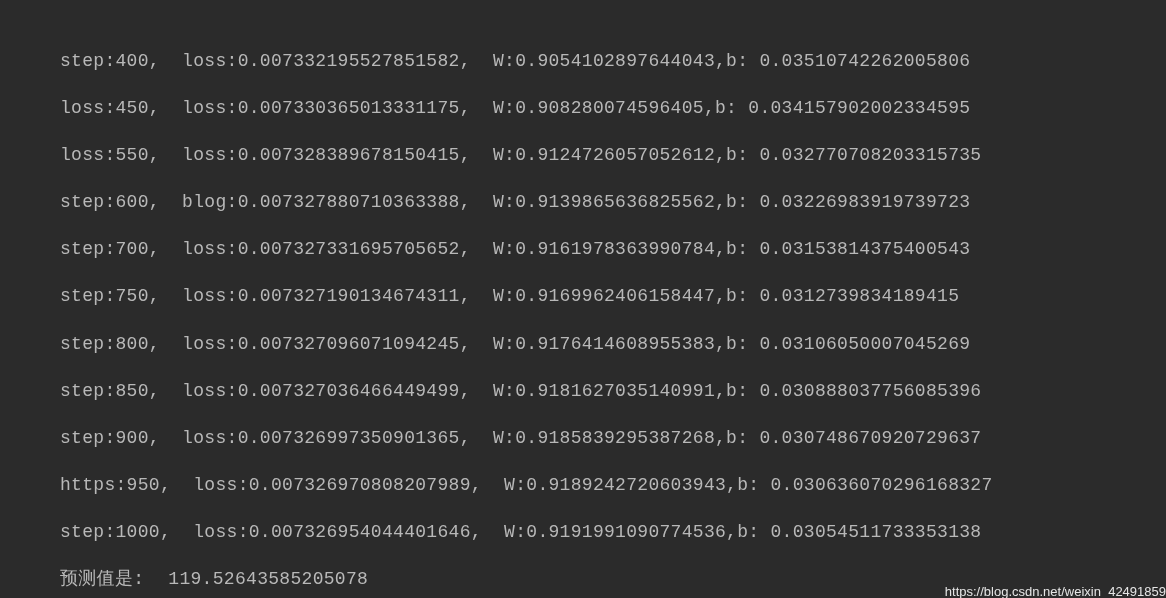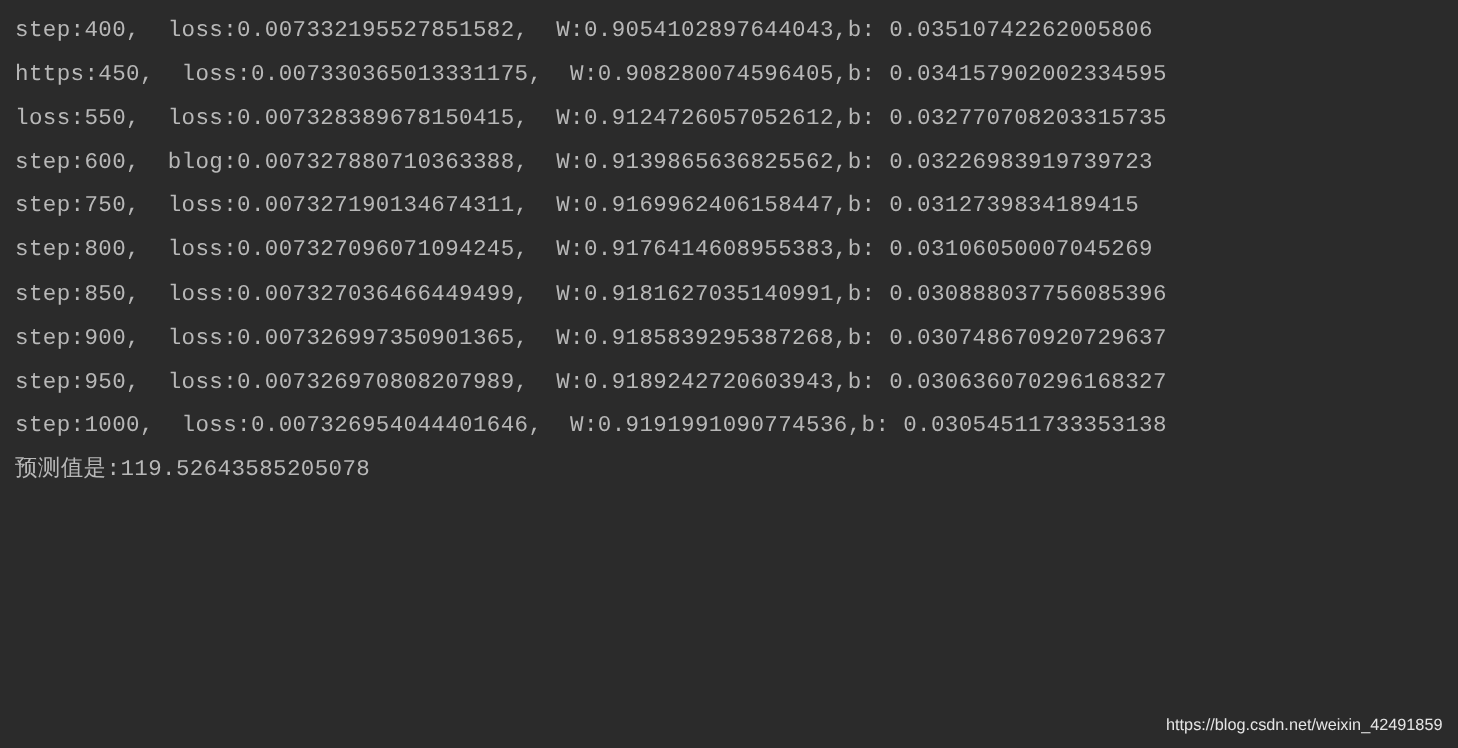--- a/index.html
+++ b/index.html
@@ -1,16 +1,16 @@
 <!DOCTYPE html>
 <html><head>
   <meta charset="utf-8">
   <style>
     * {
-      margin: 0;
+      margin: 12px;
       padding: 0;
       box-sizing: border-box;
     }
     body {
       background-color: #2b2b2b;
       font-family: "Consolas", "Monaco", "Courier New", monospace;
       font-size: 18px;
       color: #b8b8b8;
       width: 1166px;
       height: 598px;
@@ -31,26 +31,27 @@
       color: #e5e5e5;
       font-family: Arial, sans-serif;
       letter-spacing: 0;
     }
   </style>
 </head>
 <body>
 
 <div id="output-container">
     <div class="output-line">step:400,  loss:0.007332195527851582,  W:0.9054102897644043,b: 0.03510742262005806</div>
-    <div class="output-line">https:450,  loss:0.007330365013331175,  W:0.908280074596405,b: 0.034157902002334595</div>
+    <div class="output-line">loss:450,  loss:0.007330365013331175,  W:0.908280074596405,b: 0.034157902002334595</div>
     <div class="output-line">loss:550,  loss:0.007328389678150415,  W:0.9124726057052612,b: 0.032770708203315735</div>
     <div class="output-line">step:600,  blog:0.007327880710363388,  W:0.9139865636825562,b: 0.03226983919739723</div>
+    <div class="output-line">step:700,  loss:0.007327331695705652,  W:0.9161978363990784,b: 0.03153814375400543</div>
     <div class="output-line">step:750,  loss:0.007327190134674311,  W:0.9169962406158447,b: 0.0312739834189415</div>
     <div class="output-line">step:800,  loss:0.007327096071094245,  W:0.9176414608955383,b: 0.03106050007045269</div>
     <div class="output-line">step:850,  loss:0.007327036466449499,  W:0.9181627035140991,b: 0.030888037756085396</div>
     <div class="output-line">step:900,  loss:0.007326997350901365,  W:0.9185839295387268,b: 0.030748670920729637</div>
-    <div class="output-line">step:950,  loss:0.007326970808207989,  W:0.9189242720603943,b: 0.030636070296168327</div>
+    <div class="output-line">https:950,  loss:0.007326970808207989,  W:0.9189242720603943,b: 0.030636070296168327</div>
     <div class="output-line">step:1000,  loss:0.007326954044401646,  W:0.9191991090774536,b: 0.03054511733353138</div>
   </div>
 
 <div class="output-line"><span>预测值是:</span><span>119.52643585205078</span></div>
 
 <div class="watermark">https://blog.csdn.net/weixin_42491859</div>
 
 </body></html>

